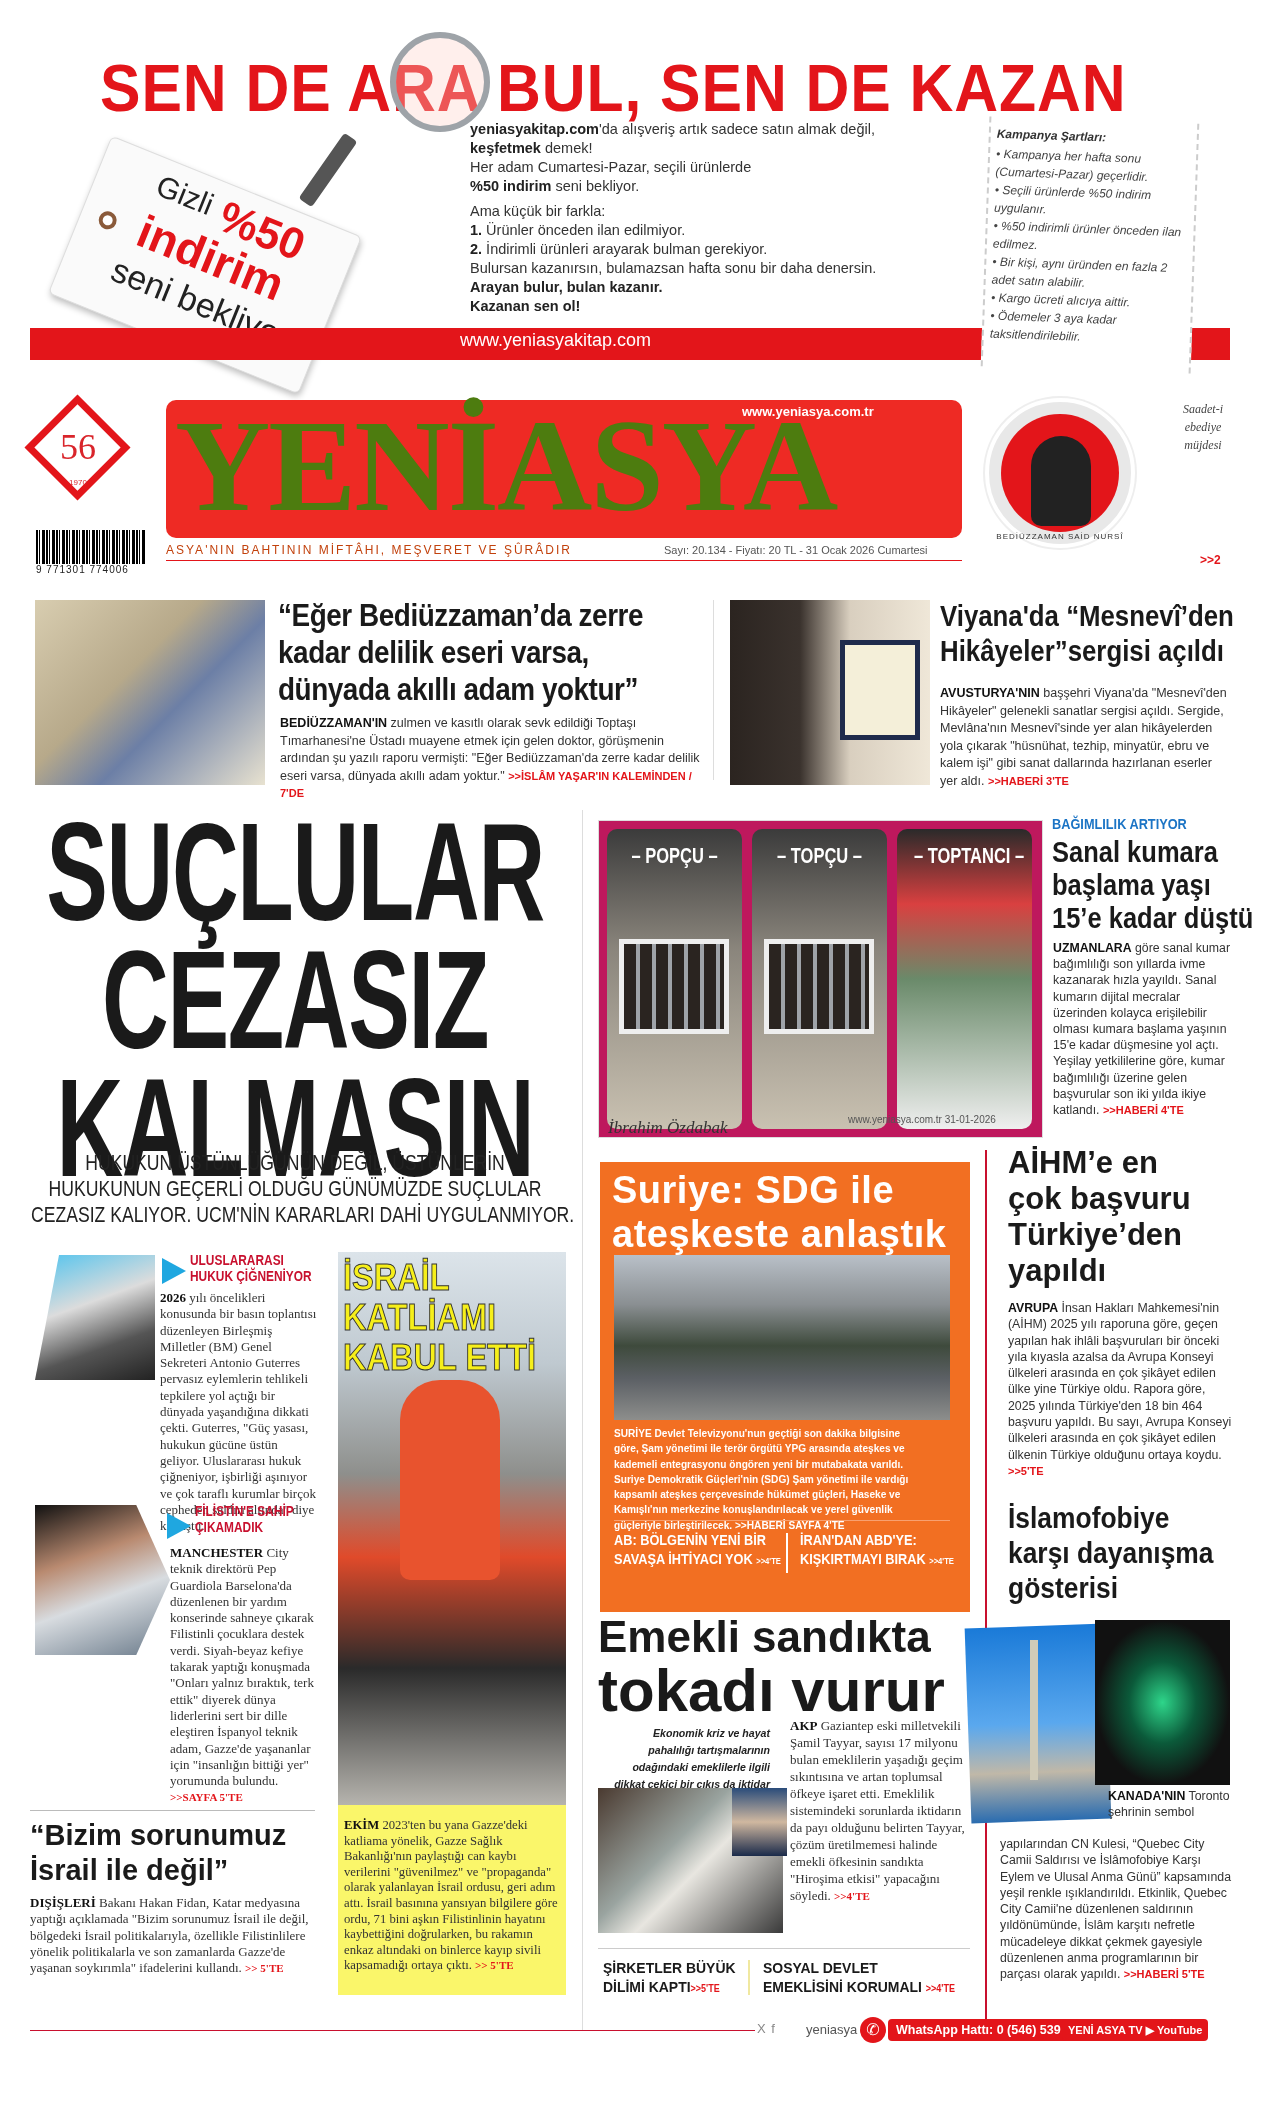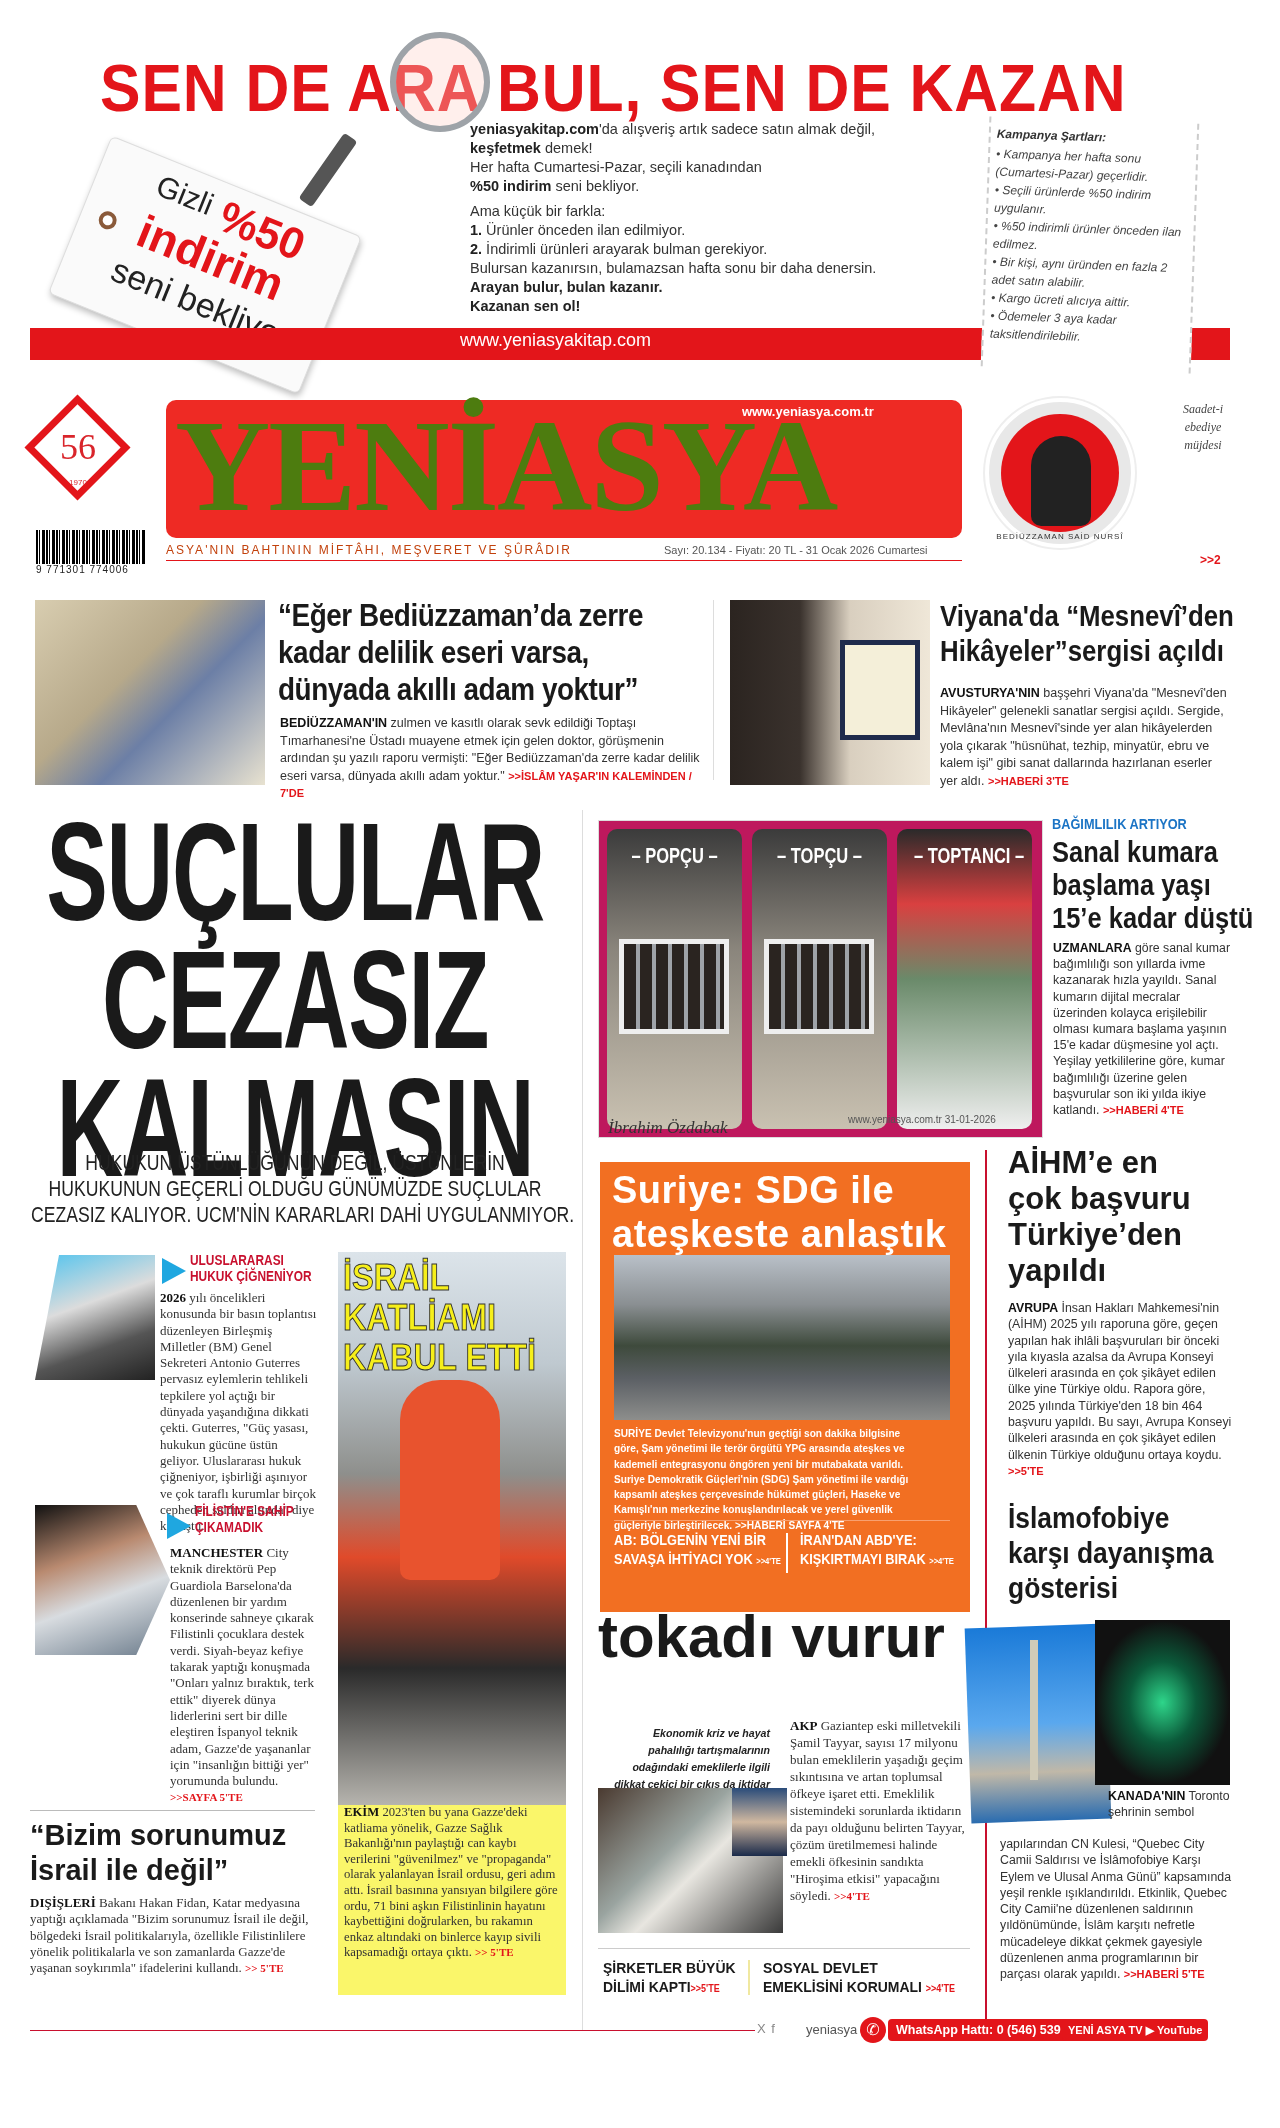--- a/index.html
+++ b/index.html
@@ -70,21 +70,21 @@
 #pep-tri{left:167px;top:1513px}
 #pep-kicker{left:195px;top:1503px}
 #pep-body{left:30px;top:1545px;width:290px;font-family:"Liberation Serif",serif;font-size:13px;line-height:16.3px;color:#333}
 #hsep-left{left:30px;top:1810px;width:285px;height:1px;background:#bbb}
 #fidan-title{left:30px;top:1818px;width:300px;font-size:29px;line-height:35px;font-weight:700;color:#1a1a1a}
 #fidan-body{left:30px;top:1895px;width:300px;font-family:"Liberation Serif",serif;font-size:13px;line-height:16.3px;color:#333}
 
 #isr-img{left:338px;top:1252px;width:228px;height:555px;background:linear-gradient(180deg,#dce4ea 0%,#bfc9d0 20%,#8e8f8c 40%,#e04a2a 55%,#2a2a2a 75%,#b8b6b0 100%)}
 #isr-person{left:400px;top:1380px;width:100px;height:200px;background:#e8532e;border-radius:40px 40px 10px 10px}
 #isr-title{left:343px;top:1258px;width:220px;font-size:37px;line-height:40px;font-weight:900;color:#f6ef1a;-webkit-text-stroke:1px #333;letter-spacing:0;transform:scaleX(.88);transform-origin:left;white-space:nowrap}
-#isr-box{left:338px;top:1805px;width:228px;height:190px;background:#faf66a;padding:0 6px;font-family:"Liberation Serif",serif;font-size:12.7px;line-height:15.6px;color:#333}
+#isr-box{left:338px;top:1805px;width:228px;height:190px;background:#faf66a;padding:13px 6px;font-family:"Liberation Serif",serif;font-size:12.7px;line-height:15.6px;color:#333}
 #isr-box .kw{font-family:"Liberation Serif",serif}
 
 #cartoon{left:598px;top:820px;width:445px;height:318px;border:1px solid #ddd;background:#be185d}
 .panel{position:absolute;top:8px;width:135px;height:300px;border-radius:10px;background:linear-gradient(180deg,#3b3b3b 0%,#8a857c 40%,#c9c1b1 100%)}
 .panel .lbl{position:absolute;top:14px;width:100%;text-align:center;color:#fff;font-weight:700;font-size:22px;transform:scaleX(.75);white-space:nowrap}
 .panel .win{position:absolute;left:12px;top:110px;width:110px;height:95px;background:#2a2420;border:5px solid #eee;background-image:repeating-linear-gradient(90deg,#2a2420 0 12px,#9fa3a8 12px 16px)}
 #p3{background:linear-gradient(180deg,#2a2a2a 0%,#d94040 25%,#6a8a6a 50%,#efefef 100%)}
 #cartoon-sig{left:608px;top:1118px;font-family:"Liberation Serif",serif;font-style:italic;font-size:17px;color:#333}
 #cartoon-url{left:848px;top:1114px;font-size:10px;color:#555}
 
@@ -142,21 +142,21 @@
   <div id="ad-tag" class="abs">
     <span class="hole"></span>
     <span class="t1">Gizli</span>
     <span class="t2">%50</span>
     <span class="t3">indirim</span>
     <span class="t4">seni bekliyor!</span>
   </div>
   <div id="ad-body" class="abs">
     <p><b>yeniasyakitap.com</b><span>'da alışveriş artık sadece satın almak değil,</span></p>
     <p><b>keşfetmek</b><span> demek!</span></p>
-    <p><span>Her hafta Cumartesi-Pazar, seçili kanadından</span></p>
+    <p><span>Her adam Cumartesi-Pazar, seçili ürünlerde</span></p>
     <p><b>%50 indirim</b><span> seni bekliyor.</span></p>
     <p style="margin-top:6px"><span>Ama küçük bir farkla:</span></p>
     <p><b>1.</b><span> Ürünler önceden ilan edilmiyor.</span></p>
     <p><b>2.</b><span> İndirimli ürünleri arayarak bulman gerekiyor.</span></p>
     <p><span>Bulursan kazanırsın, bulamazsan hafta sonu bir daha denersin.</span></p>
     <p><b>Arayan bulur, bulan kazanır.</b></p>
     <p><b>Kazanan sen ol!</b></p>
   </div>
   <div id="ad-bar" class="abs"></div>
   <div id="ad-url" class="abs">www.yeniasyakitap.com</div>
@@ -306,20 +306,21 @@
     <div>karşı dayanışma</div>
     <div>gösterisi</div>
   </div>
 <div id="cn-img1" class="abs"></div>
 <div id="cn-tower" class="abs"></div>
 <div id="cn-img2" class="abs"></div>
 <div id="cn-body-head" class="abs"><span class="kw">KANADA'NIN</span><span> Toronto şehrinin sembol</span></div>
 <div id="cn-body" class="abs"><span>yapılarından CN Kulesi, “Quebec City Camii Saldırısı ve İslâmofobiye Karşı Eylem ve Ulusal Anma Günü” kapsamında yeşil renkle ışıklandırıldı. Etkinlik, Quebec City Camii'ne düzenlenen saldırının yıldönümünde, İslâm karşıtı nefretle mücadeleye dikkat çekmek gayesiyle düzenlenen anma programlarının bir parçası olarak yapıldı.</span> <span class="ref">&gt;&gt;HABERİ 5'TE</span></div>
 
 <div id="em-title" class="abs">
+    <div>Emekli sandıkta</div>
     <div class="l2">tokadı vurur</div>
   </div>
 <div id="em-deck" class="abs">Ekonomik kriz ve hayat pahalılığı tartışmalarının odağındaki emeklilerle ilgili dikkat çekici bir çıkış da iktidar kanadından geldi.</div>
 <div id="em-img" class="abs"></div>
 <div id="em-img2" class="abs"></div>
 <div id="em-body" class="abs"><span class="kw">AKP</span><span> Gaziantep eski milletvekili Şamil Tayyar, sayısı 17 milyonu bulan emeklilerin yaşadığı geçim sıkıntısına ve artan toplumsal öfkeye işaret etti. Emeklilik sistemindeki sorunlarda iktidarın da payı olduğunu belirten Tayyar, çözüm üretilmemesi halinde emekli öfkesinin sandıkta "Hiroşima etkisi" yapacağını söyledi.</span> <span class="ref">&gt;&gt;4'TE</span></div>
 <div id="em-rule" class="abs"></div>
 <div id="sirket" class="abs">
     <div>ŞİRKETLER BÜYÜK</div>
     <div><span>DİLİMİ KAPTI</span><span class="dref">&gt;&gt;5'TE</span></div>

